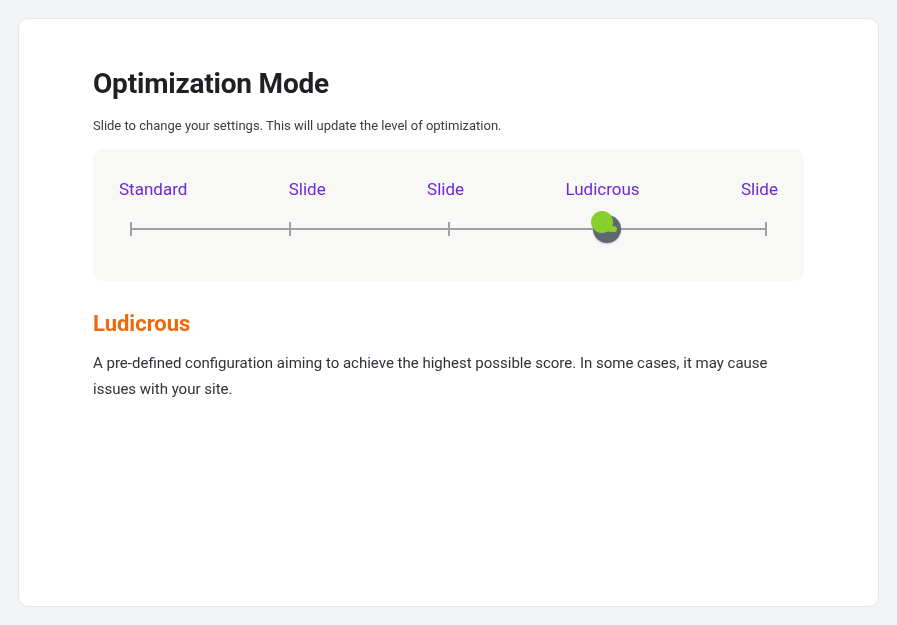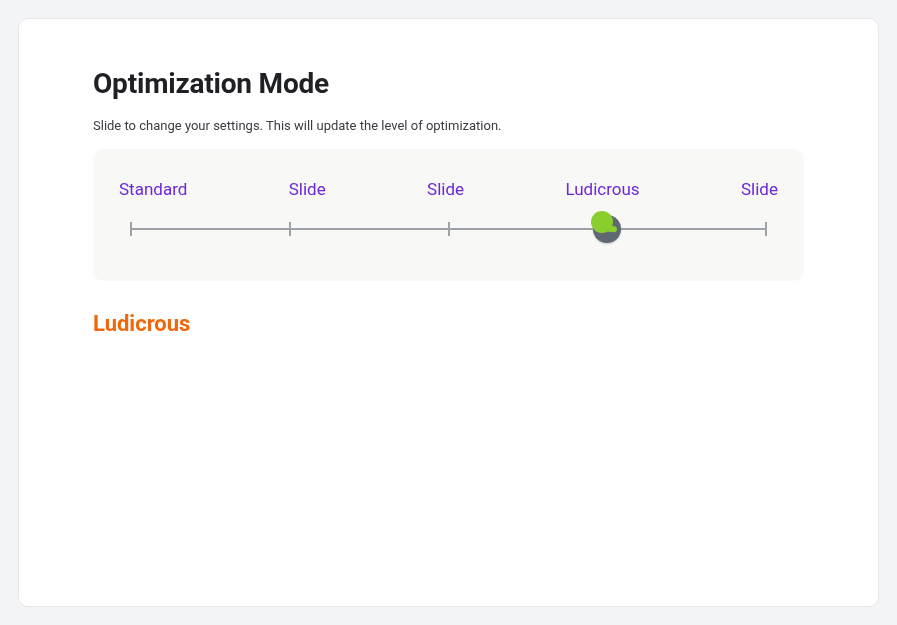--- a/index.html
+++ b/index.html
@@ -144,13 +144,14 @@
       <div class="tick t3"></div>
       <div class="tick t4"></div>
       <div class="handle">
         <div class="handle-accent"></div>
         <div class="handle-inner-accent"></div>
       </div>
     </div>
   </div>
 
   <h2 class="selected-title">Ludicrous</h2>
+  <p class="selected-desc">A pre-defined configuration aiming to achieve the highest possible score. In some cases, it may cause issues with your site.</p>
 </div>
 
 </body></html>

